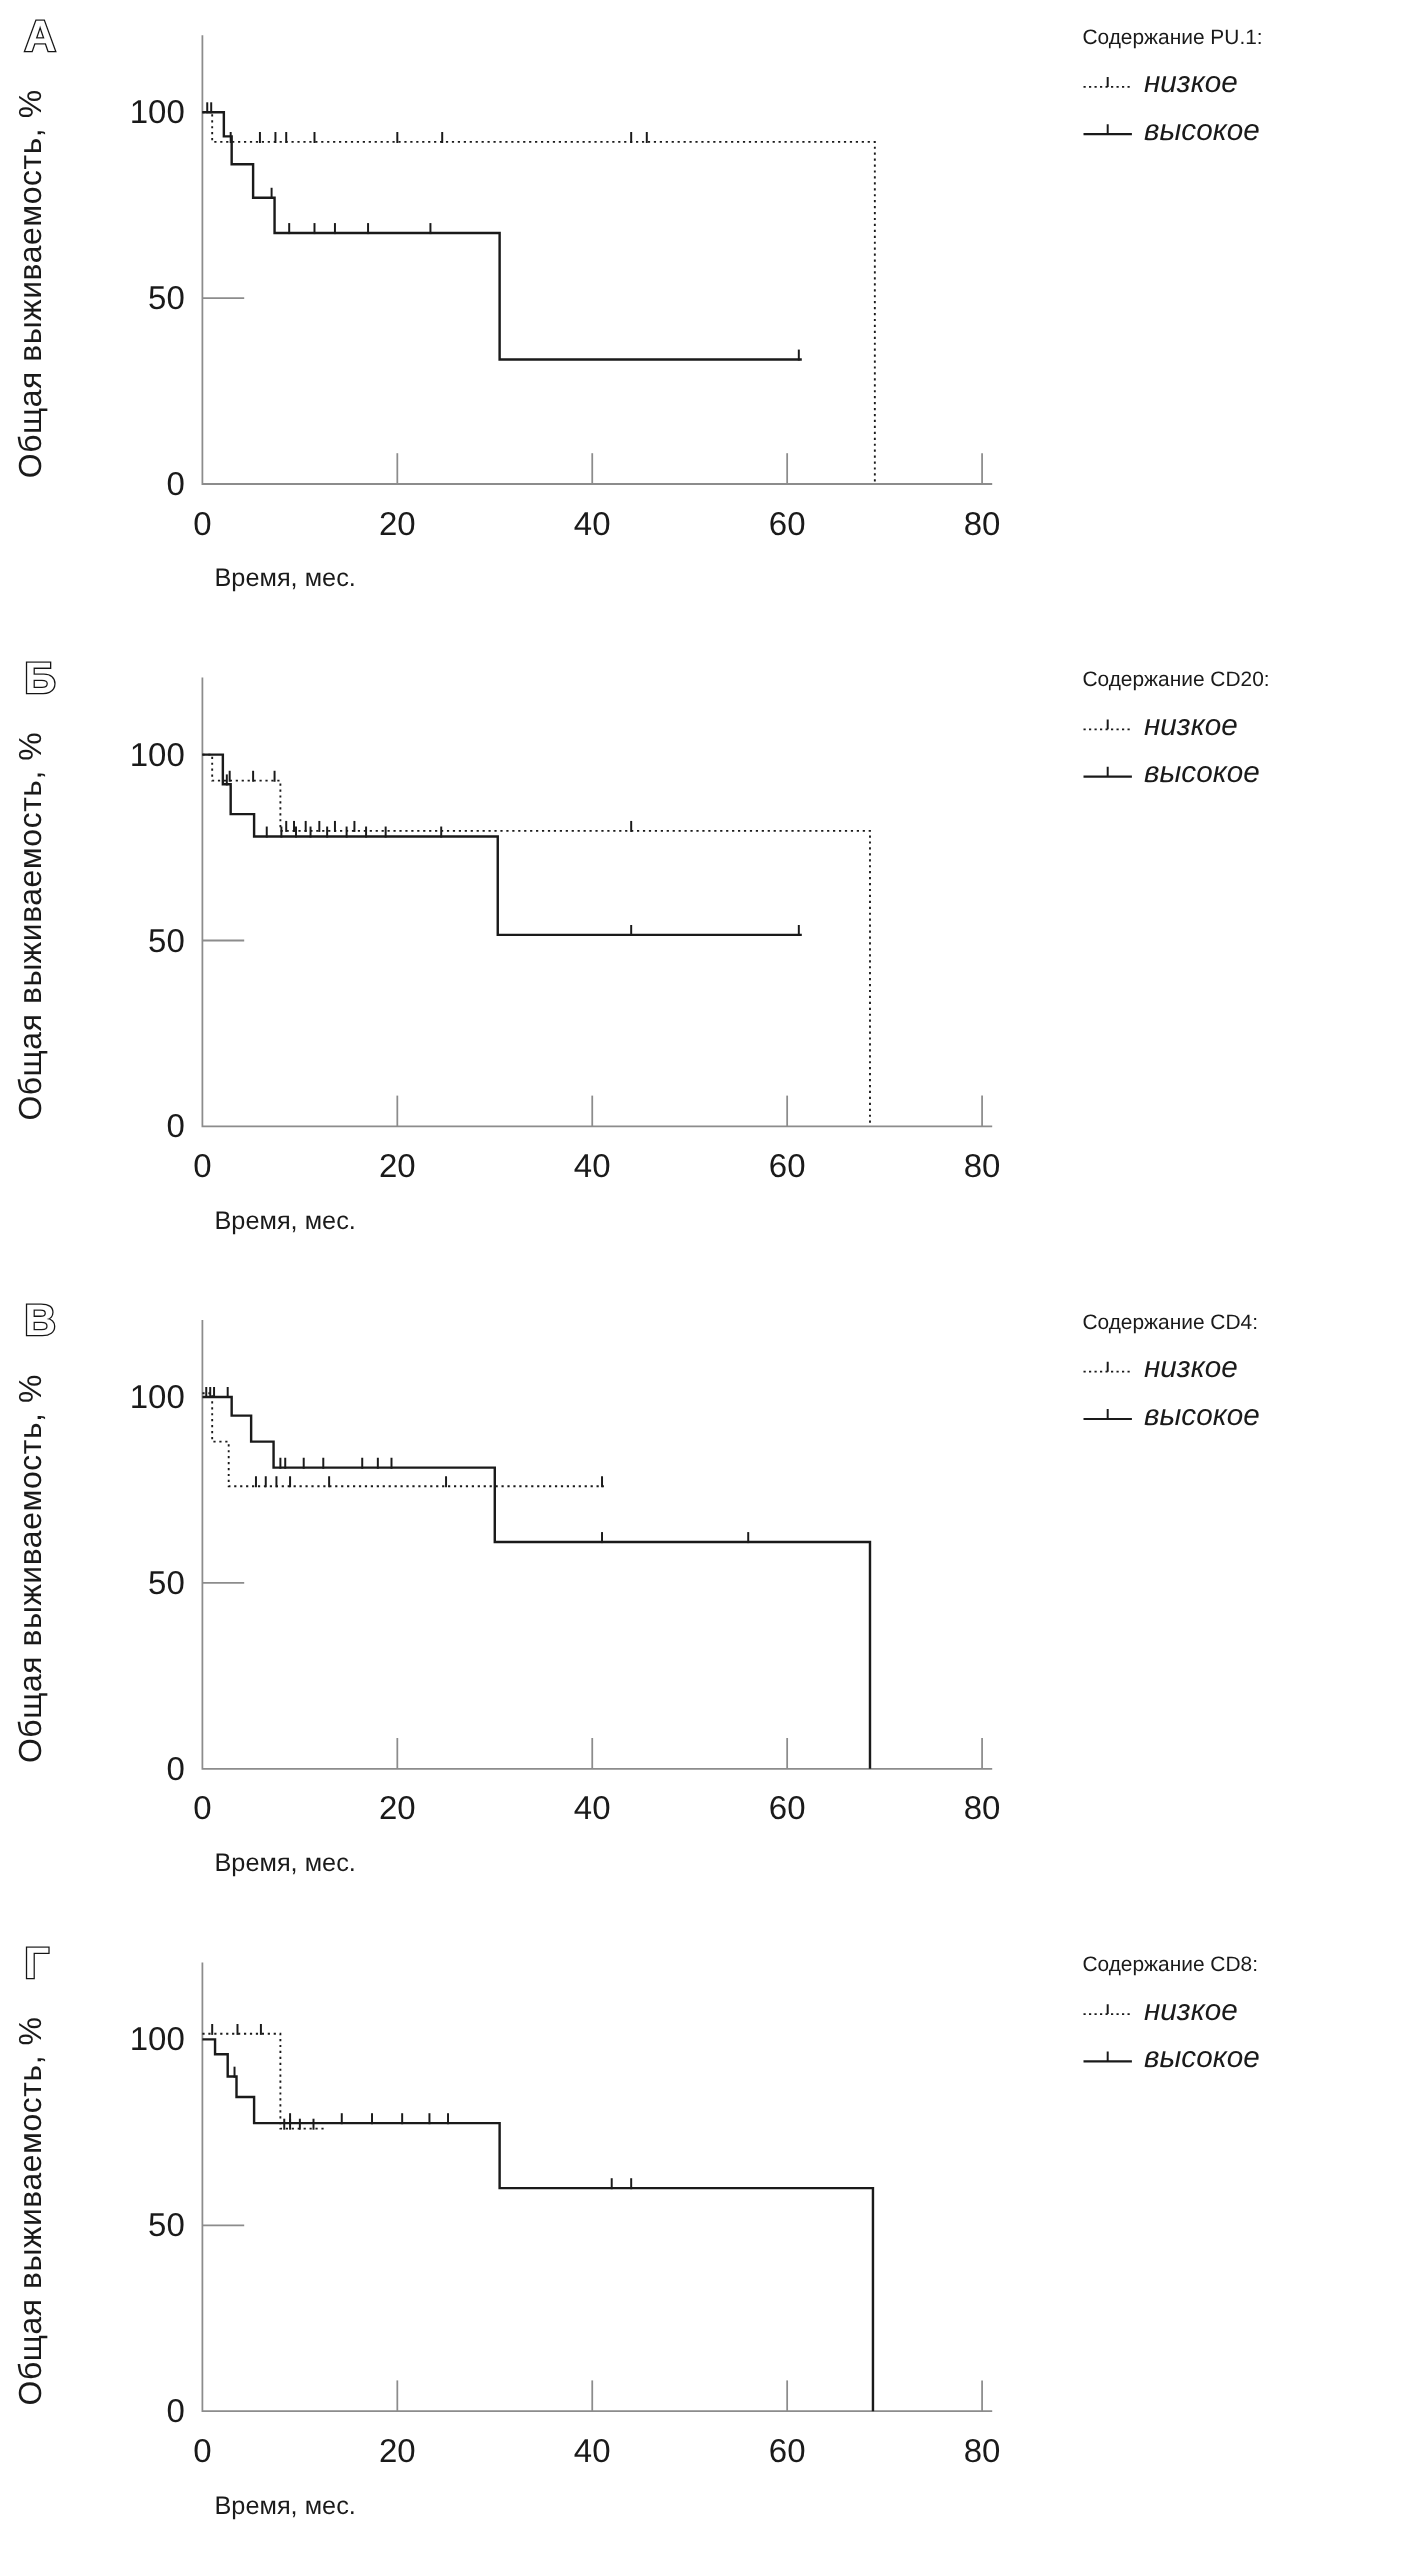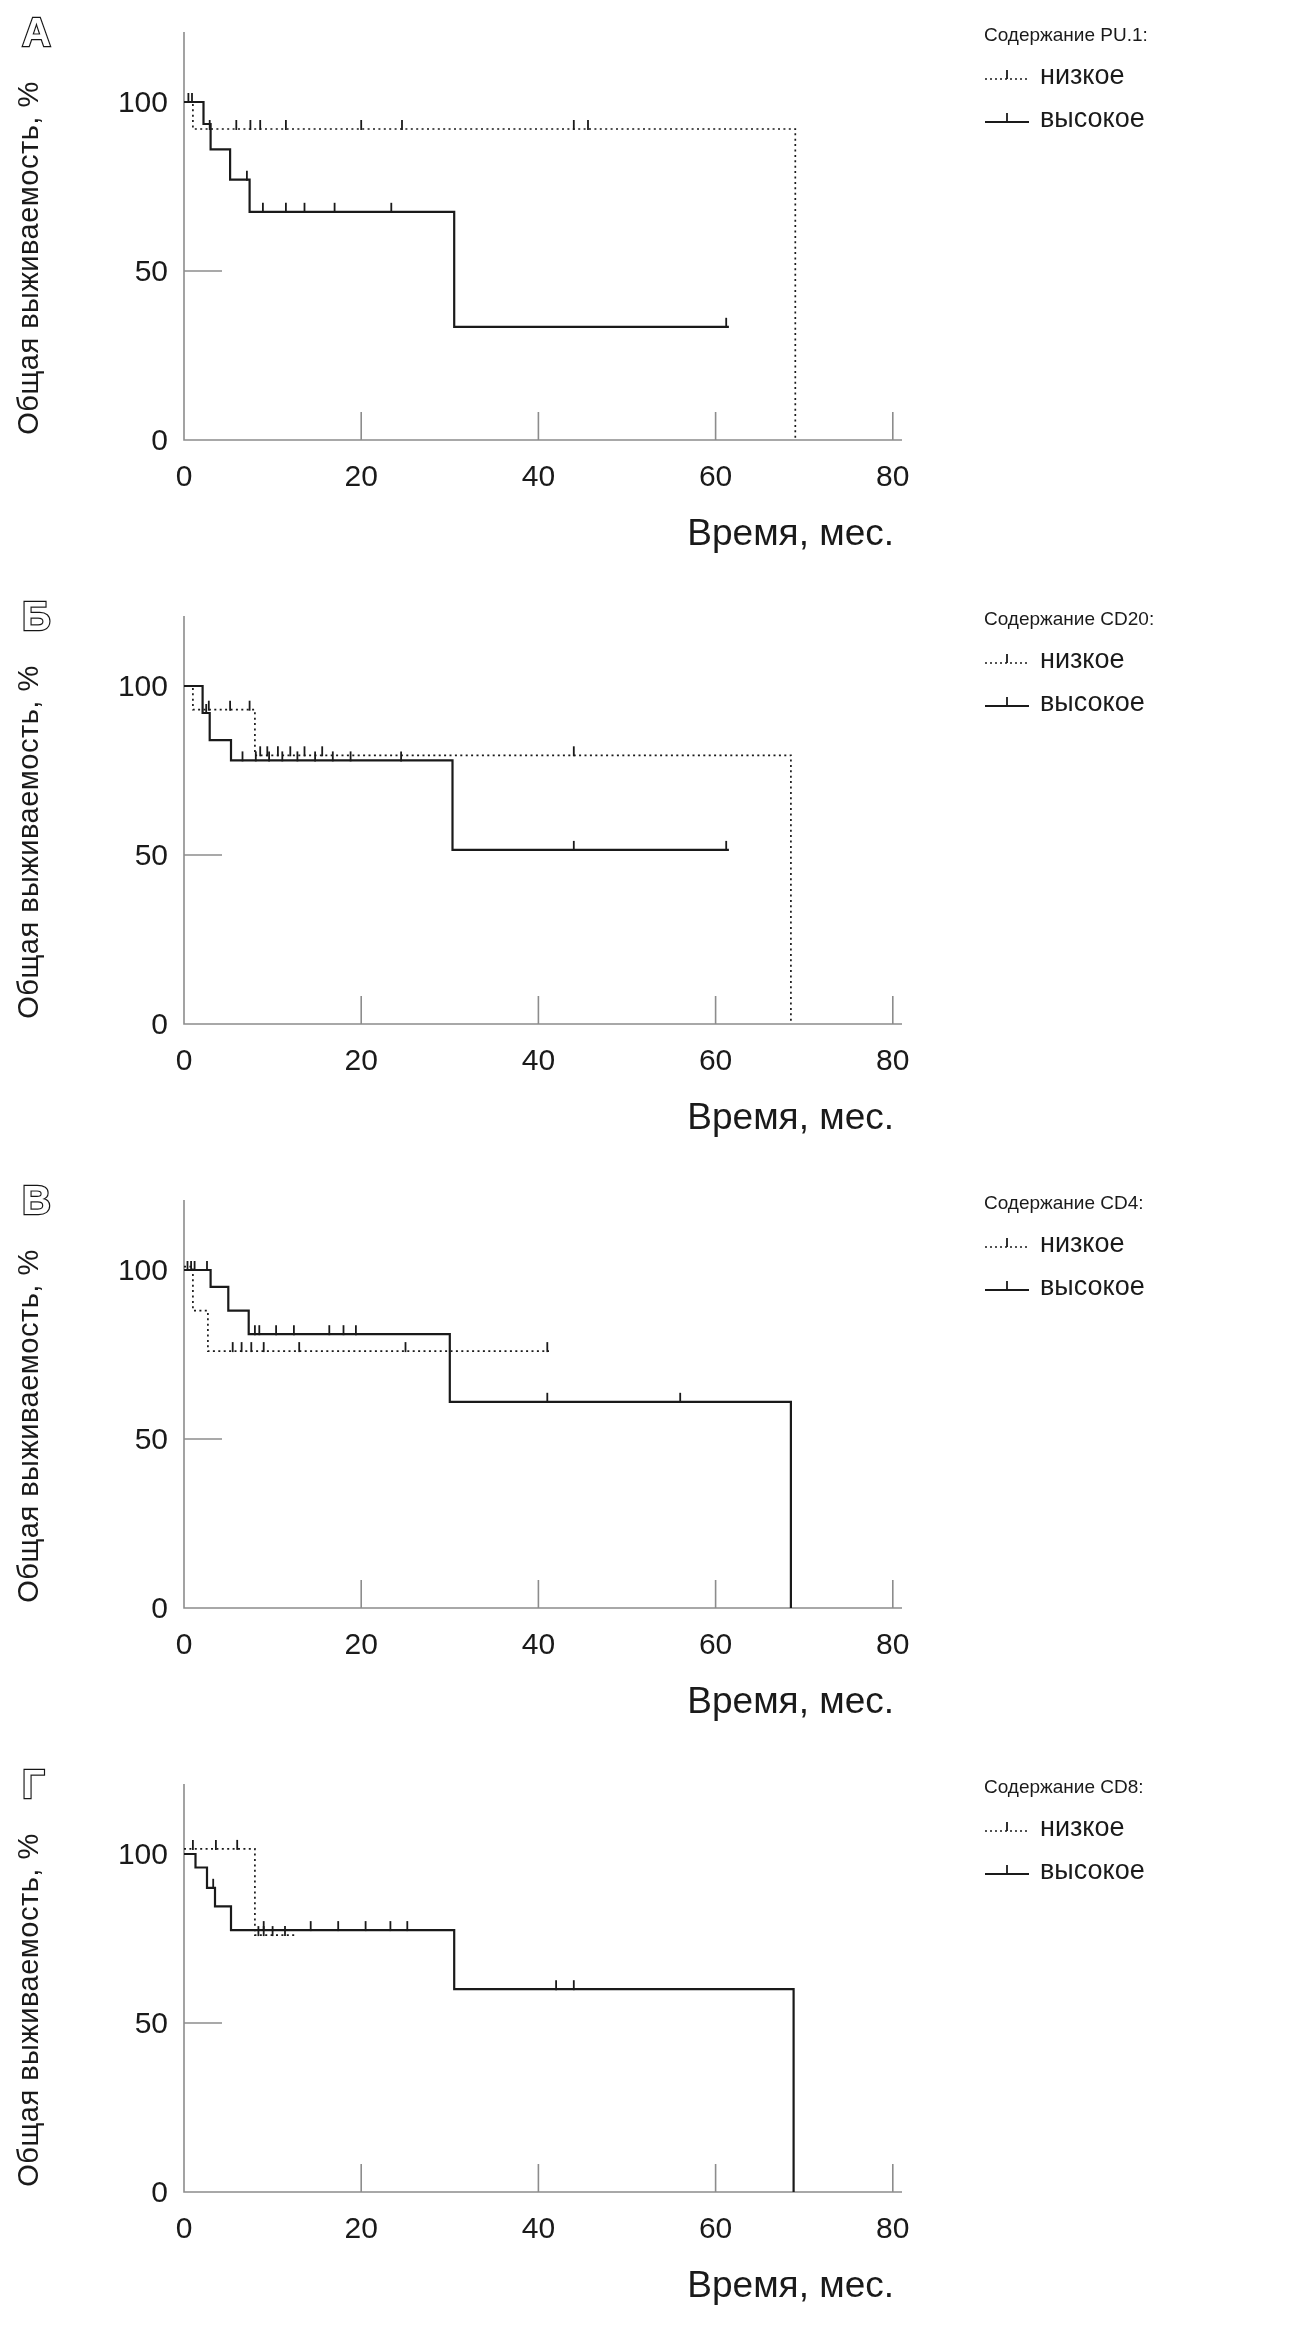--- a/index.html
+++ b/index.html
@@ -6,28 +6,28 @@
   body{width:1295px;font-family:"Liberation Sans", sans-serif;color:#1a1a1a;}
   .figure{width:1295px;height:2336px;position:relative;background:#fff;}
   .panel{position:relative;width:1295px;height:584px;}
   .plot-svg{position:absolute;left:0;top:0;}
   .ylabel{
     position:absolute;left:12px;top:462px;width:408px;
     transform:rotate(-90deg);transform-origin:0 0;
     text-align:center;font-size:29px;letter-spacing:.5px;white-space:nowrap;
   }
   .xlabel{
-    position:absolute;left:176px;top:512px;width:718px;
-    text-align:right;font-size:37px;
+    position:absolute;left:195px;top:512px;width:718px;
+    text-align:left;font-size:23px;
   }
   .legend{position:absolute;left:984px;top:24px;}
   .legend-title{font-size:19px;margin-bottom:14px;white-space:nowrap;}
   .legend-row{display:flex;align-items:center;margin-top:12px;}
   .legend-row .licon{flex:0 0 auto;margin-right:10px;}
-  .legend-row span{font-size:27px;}
+  .legend-row span{font-size:27px;font-style:italic;}
 </style>
 </head>
 <body>
 
 <div class="figure">
 
   <div class="panel">
     <svg class="plot-svg" width="1295" height="584" viewBox="0 0 1295 584">
         <text x="22" y="46" font-size="40" font-weight="bold" fill="#ffffff" stroke="#161616" stroke-width="2.4" paint-order="stroke">А</text>
         <path d="M 184 32 V 440 H 902" fill="none" stroke="#8c8c8c" stroke-width="1.6"></path>

